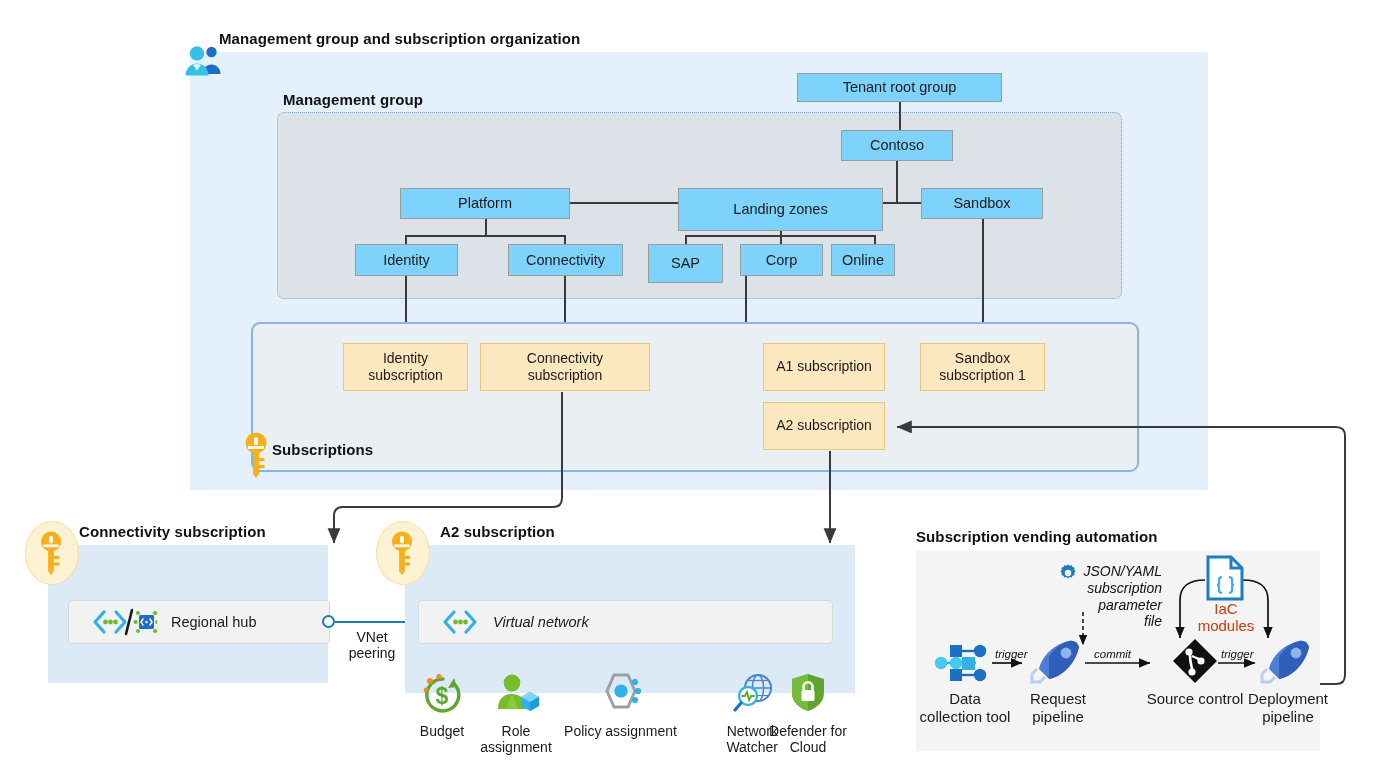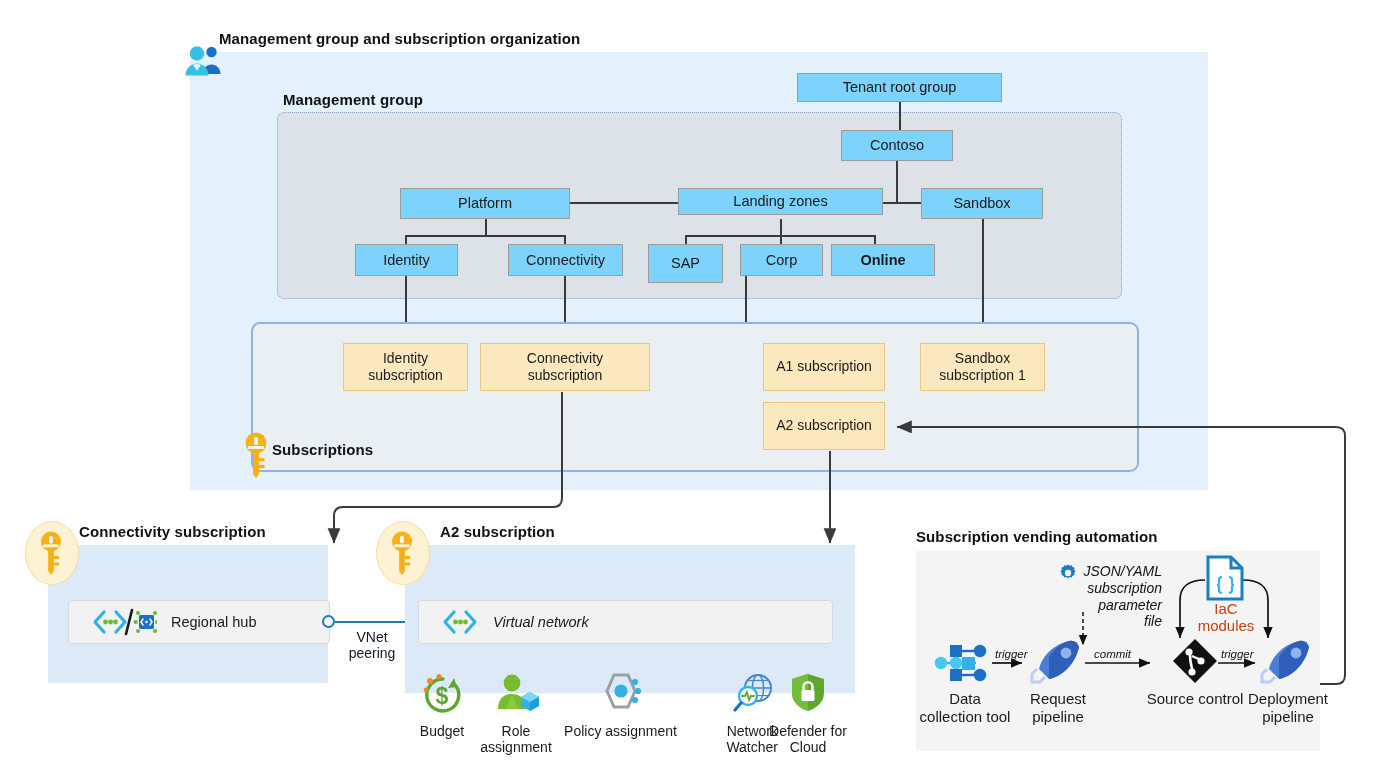--- a/index.html
+++ b/index.html
@@ -88,28 +88,28 @@
   <div class="abs ln lnv" style="left:982px;top:219px;height:124px;"></div>
 
   <div class="abs ln lnv" style="left:745px;top:276px;height:150px;"></div>
   <div class="abs ln lnh" style="left:745px;top:366px;width:18px;"></div>
   <div class="abs ln lnh" style="left:745px;top:425px;width:18px;"></div>
 
   <div class="node" style="left:797px;top:73px;width:205px;height:29px;">Tenant root group</div>
   <div class="node" style="left:841px;top:130px;width:112px;height:31px;">Contoso</div>
 
   <div class="node" style="left:400px;top:188px;width:170px;height:31px;">Platform</div>
-  <div class="node" style="left:678px;top:188px;width:205px;height:27px;">Landing zones</div>
+  <div class="node" style="left:678px;top:188px;width:205px;height:43px;">Landing zones</div>
   <div class="node" style="left:921px;top:188px;width:122px;height:31px;">Sandbox</div>
 
   <div class="node" style="left:355px;top:244px;width:103px;height:32px;">Identity</div>
   <div class="node" style="left:508px;top:244px;width:115px;height:32px;">Connectivity</div>
   <div class="node" style="left:648px;top:244px;width:75px;height:39px;">SAP</div>
   <div class="node" style="left:740px;top:244px;width:83px;height:32px;">Corp</div>
-  <div class="node" style="left:831px;top:244px;width:104px;height:32px;font-weight:bold;">Online</div>
+  <div class="node" style="left:831px;top:244px;width:64px;height:32px;">Online</div>
 
   <div class="abs panel-subs" style="left:251px;top:322px;width:884px;height:146px;"></div>
 
   <svg class="abs" style="left:244px;top:432px;" width="24" height="46" viewBox="0 0 24 46">
     <circle cx="12" cy="11" r="10.5" fill="#f5b01a"></circle>
     <rect x="10" y="5" width="4" height="8" rx="2" fill="#ffffff"></rect>
     <rect x="4" y="14" width="16" height="3" fill="#ffffff" opacity=".9"></rect>
     <rect x="9" y="20" width="6" height="22" fill="#f5b01a"></rect>
     <rect x="14.5" y="26" width="6" height="3.2" fill="#f5b01a"></rect>
     <rect x="14.5" y="33" width="6" height="3.2" fill="#f5b01a"></rect>

